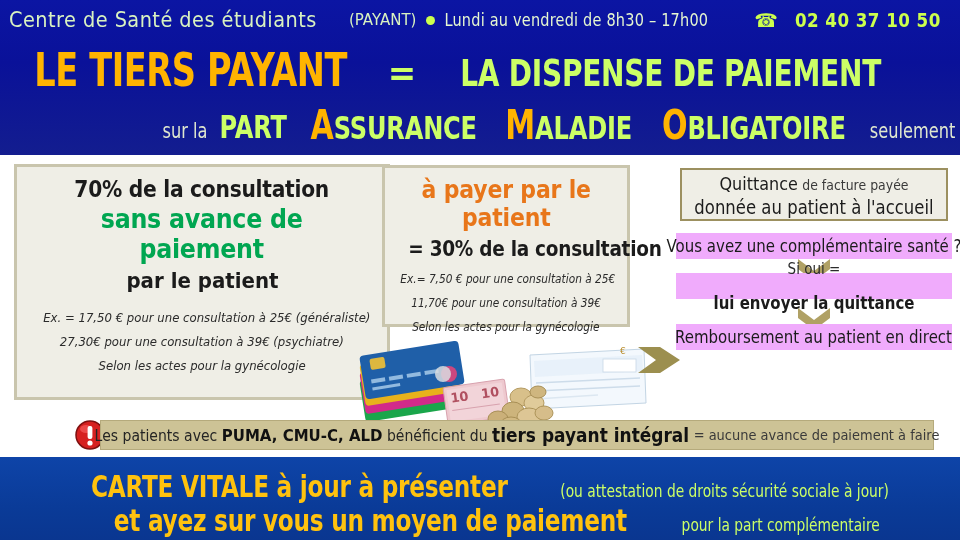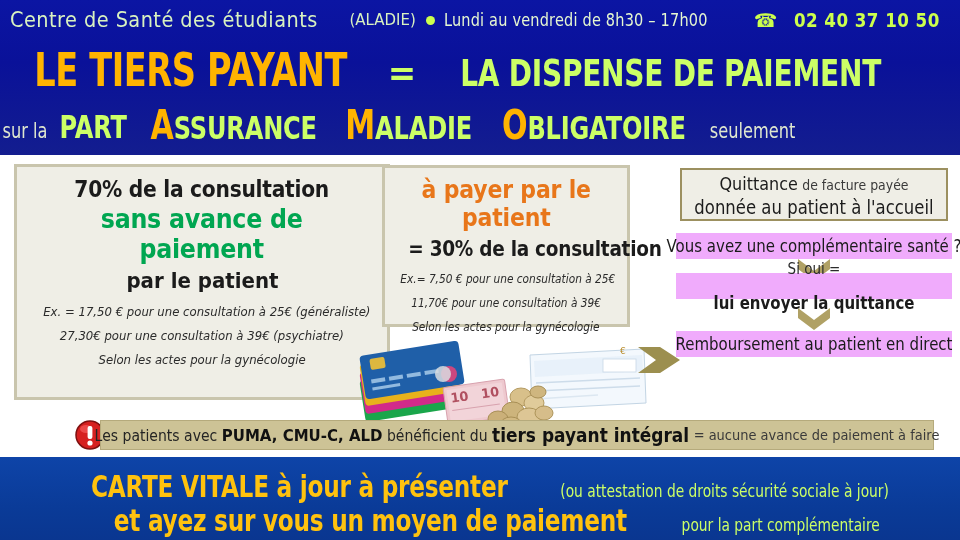--- a/index.html
+++ b/index.html
@@ -58,21 +58,21 @@
     color:#ccff66;font-size:34px;font-weight:bold;
     font-family:"DejaVu Sans", sans-serif;display:inline-block;
     transform:scaleY(1.05);margin:0 2px;
   }
   .t1b{
     color:#ccff66;font-size:33px;font-weight:bold;letter-spacing:-.3px;
     font-family:"DejaVu Sans", sans-serif;
     display:inline-block;transform:scaleX(.85) scaleY(1.14);transform-origin:center;
   }
   .title2{
-    position:absolute;left:0;top:108px;width:960px;text-align:left;
+    position:absolute;left:0;top:108px;width:960px;text-align:right;
     white-space:nowrap;line-height:1;
   }
   .t2small{
     color:#dfe7cf;font-size:18px;font-family:"DejaVu Sans", sans-serif;
     display:inline-block;transform:scaleX(.9) scaleY(1.15);
   }
   .t2word{
     font-size:28px;font-weight:bold;font-family:"DejaVu Sans", sans-serif;
     color:#ccff66;display:inline-block;transform:scaleX(.86) scaleY(1.15);
     letter-spacing:-.2px;
@@ -104,21 +104,21 @@
     letter-spacing:-.3px;
   }
   .bl-l4{
     color:#1b1b1b;font-size:22px;font-weight:bold;font-family:"DejaVu Sans", sans-serif;
     transform:scaleX(.9);display:inline-block;white-space:nowrap;
   }
   .bl-ex{
     color:#2b2b2b;font-size:13px;font-style:italic;font-family:"DejaVu Sans", sans-serif;
     transform:scaleX(.9);display:inline-block;white-space:nowrap;line-height:1.45;
   }
-  .bl-block{margin-top:6px;line-height:1.5;}
+  .bl-block{margin-top:12px;line-height:1.5;}
 
   
   .box-mid{
     position:absolute;left:382px;top:10px;width:248px;height:162px;
     background:#efeee6;border:3px solid #c9c5ad;box-sizing:border-box;
     padding:8px 6px 4px 6px;text-align:center;
   }
   .bm-orange{
     color:#e8761a;font-size:25px;font-weight:bold;font-family:"DejaVu Sans", sans-serif;
     transform:scaleX(.88);display:inline-block;white-space:nowrap;line-height:1.1;
@@ -215,21 +215,21 @@
 </style>
 </head>
 <body>
 
 <div class="page">
 
   <div class="top-banner">
 
     <div class="contact-row">
       <span class="contact-name">Centre de Santé des étudiants</span>
-      <span class="contact-acr">(ALADIE)</span>
+      <span class="contact-acr">(PAYANT)</span>
       <span class="dot-sep"></span>
       <span class="contact-hours">Lundi au vendredi de 8h30 – 17h00</span>
       <span class="phone-wrap">
         <span class="phone-icon">☎</span>
         <span class="phone-num">02 40 37 10 50</span>
       </span>
     </div>
 
     <div class="title1">
       <span class="t1a">LE TIERS PAYANT</span>
@@ -344,21 +344,21 @@
 
     <div class="rc-bar" style="top:118px;flex-direction:column;">
       <span class="rc-bar-txt-light">Si oui =</span>&nbsp;
       <span class="rc-bar-txt-bold">lui envoyer  la quittance</span>
     </div>
 
     <svg class="chev" style="top:153px;left:676px;" viewBox="0 0 276 22">
       <path d="M122 0 L138 12 L154 0 L154 10 L138 22 L122 10 Z" fill="#b0a165"></path>
     </svg>
 
-    <div class="rc-bar" style="top:176px;">
+    <div class="rc-bar" style="top:169px;justify-content:flex-end;">
       <span class="rc-bar-txt">Remboursement au patient en direct</span>
     </div>
   </div>
 
   <div class="warn-wrap">
     <svg class="warn-icon" viewBox="0 0 32 32">
       <circle cx="16" cy="16" r="14" fill="#d62020" stroke="#7d1010" stroke-width="1.5"></circle>
       <ellipse cx="12" cy="10" rx="6" ry="4" fill="#ff6b6b" opacity=".55"></ellipse>
       <rect x="13.6" y="7" width="4.8" height="13" rx="2" fill="#ffffff"></rect>
       <circle cx="16" cy="24" r="2.6" fill="#ffffff"></circle>

